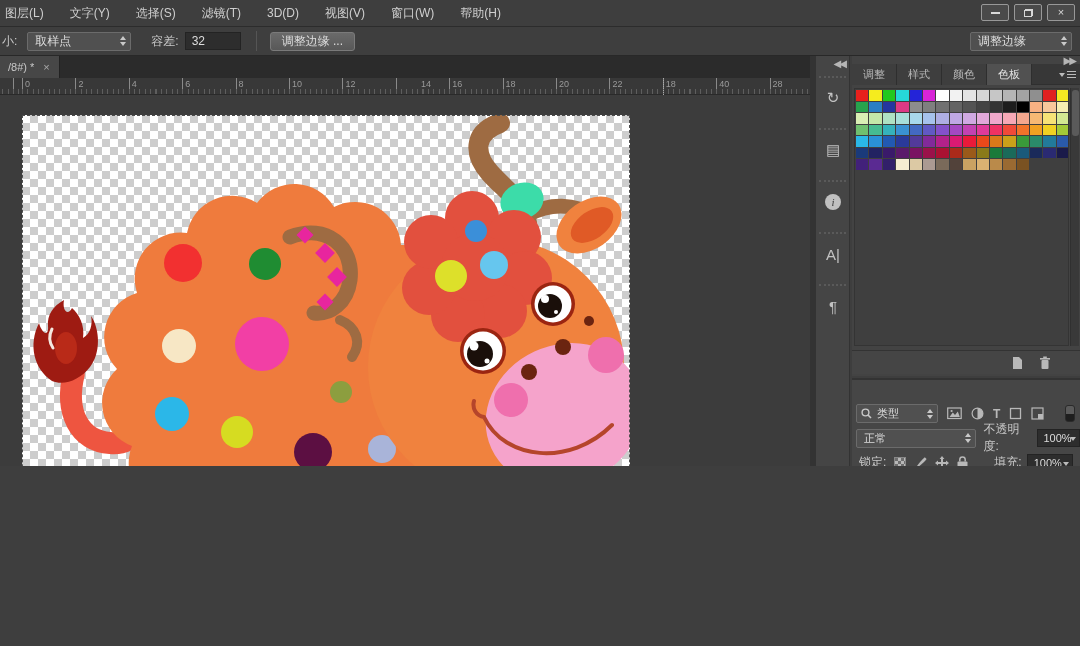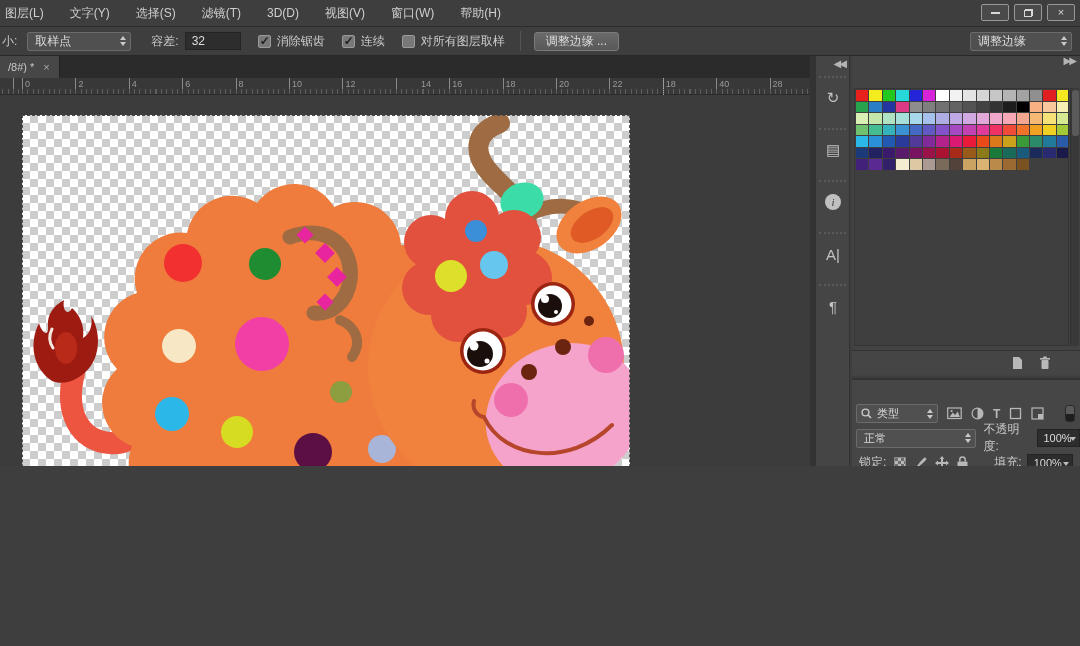--- a/index.html
+++ b/index.html
@@ -252,34 +252,20 @@
     </span>
   </div>
 
   <div id="optionsbar">
     <span class="ob-label" id="size-label">小:</span>
     <span class="dropdown" id="sample-dd">
       <span>取样点</span><span class="spin"></span>
     </span>
     <span class="ob-label" id="tol-label">容差:</span>
     <input id="tol-input" value="32" style="">
-    <span id="ob-checks">
-        <span class="cb">
-          <span class="cbox checked"></span>
-          <span class="lbl">消除锯齿</span>
-        </span>
-        <span class="cb">
-          <span class="cbox checked"></span>
-          <span class="lbl">连续</span>
-        </span>
-        <span class="cb">
-          <span class="cbox"></span>
-          <span class="lbl">对所有图层取样</span>
-        </span>
-      </span>
     <span class="ob-sep"></span>
     <button id="refine-btn">调整边缘 ...</button>
     <span class="dropdown" id="workspace-dd">
       <span>调整边缘</span><span class="spin"></span>
     </span>
   </div>
 
   <div id="tabbar">
     <span id="doc-tab">
       <span>/8#) *</span>
@@ -338,20 +324,24 @@
           <div class="strip-group">
             <div class="strip-icon">¶</div>
           </div>
         </div>
     </div>
 
     <div id="panels">
 
       <div id="pg-swatches">
         <span id="sw-collapse">▶▶</span>
+        <div class="tabbar2" id="sw-tabs">
+          <span id="sw-tablist"><span class="ptab">调整</span><span class="ptab">样式</span><span class="ptab">颜色</span><span class="ptab active">色板</span></span>
+          <span class="pmenu"></span>
+        </div>
         <div id="sw-well">
           <div id="sw-grid">
               <div class="swatch" style="background: rgb(232, 32, 28);"></div>
               <div class="swatch" style="background: rgb(245, 236, 30);"></div>
               <div class="swatch" style="background: rgb(34, 200, 30);"></div>
               <div class="swatch" style="background: rgb(38, 216, 216);"></div>
               <div class="swatch" style="background: rgb(36, 36, 216);"></div>
               <div class="swatch" style="background: rgb(216, 36, 216);"></div>
               <div class="swatch" style="background: rgb(255, 255, 255);"></div>
               <div class="swatch" style="background: rgb(242, 242, 242);"></div>

